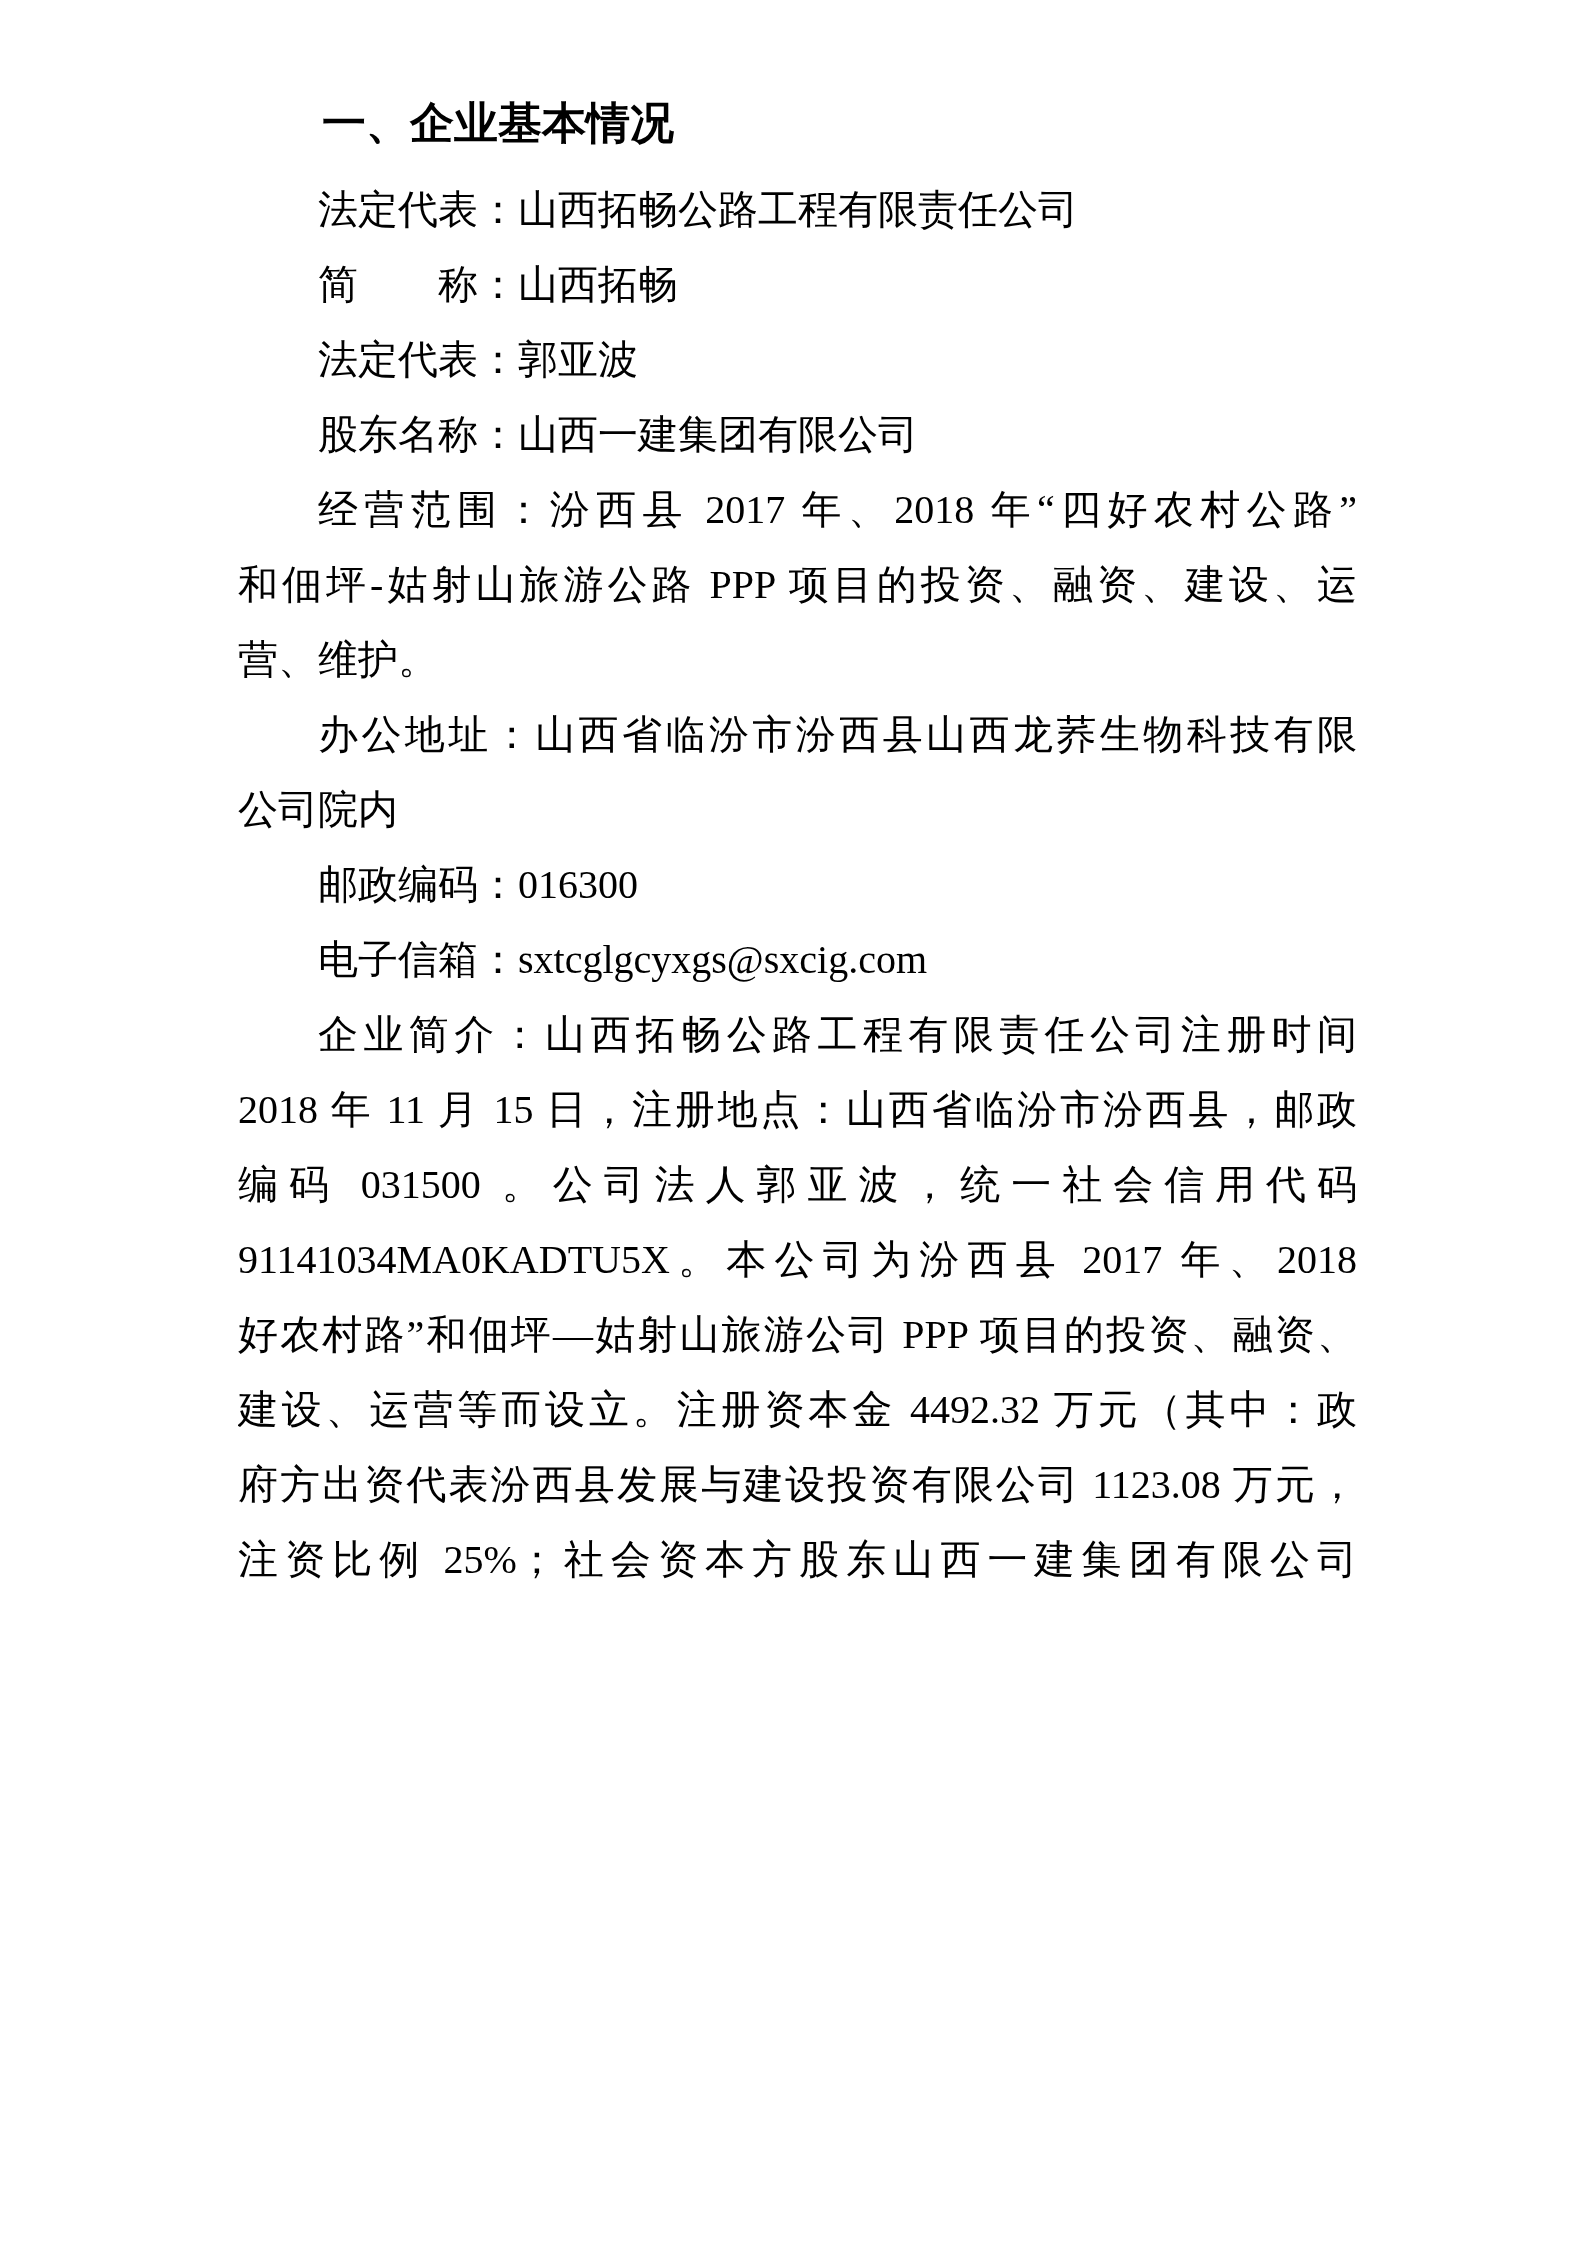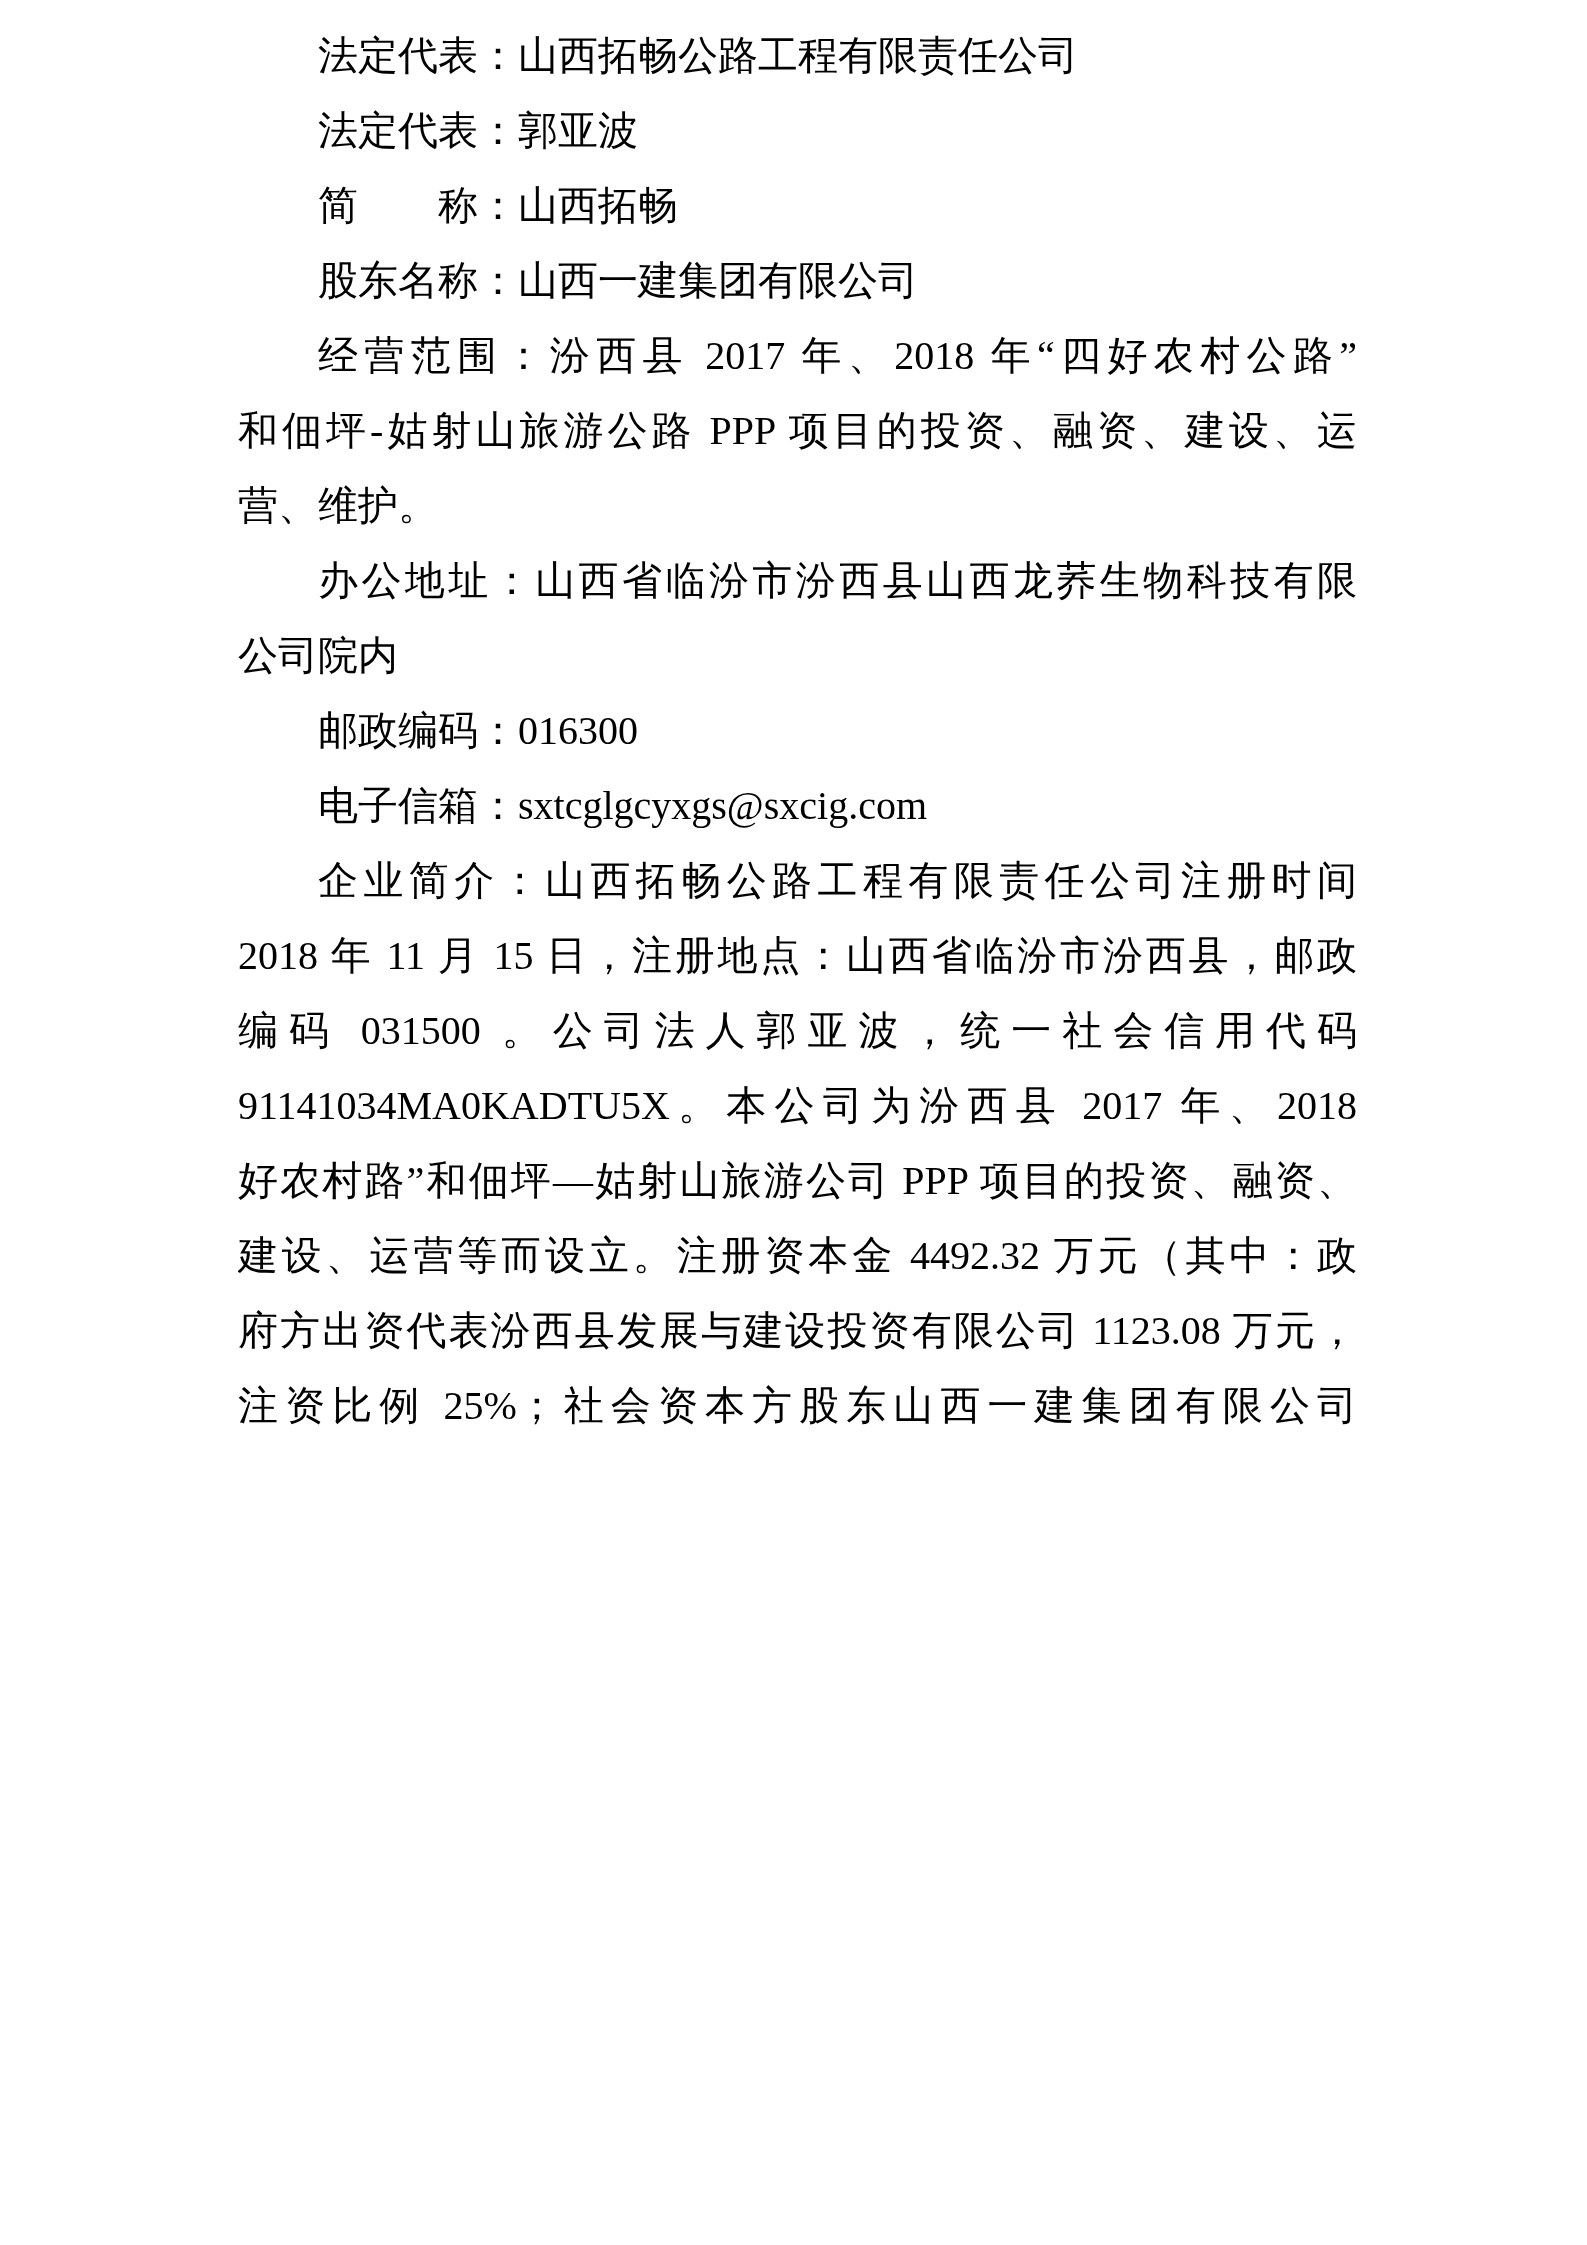--- a/index.html
+++ b/index.html
@@ -44,24 +44,25 @@
   .line.indent { padding-left: 80px; }
   .line.justify {
     text-align: justify;
     text-align-last: justify;
   }
 </style>
 </head>
 <body>
 
 <div class="page">
+  <div class="section-heading">一、企业基本情况</div>
   <div class="body-text" id="body-lines">
       <div class="line indent">法定代表：山西拓畅公路工程有限责任公司</div>
+      <div class="line indent">简　　称：山西拓畅</div>
       <div class="line indent">法定代表：郭亚波</div>
-      <div class="line indent">简　　称：山西拓畅</div>
       <div class="line indent">股东名称：山西一建集团有限公司</div>
       <div class="line indent justify">经营范围：汾西县 2017 年、2018 年“四好农村公路”</div>
       <div class="line justify">和佃坪-姑射山旅游公路 PPP 项目的投资、融资、建设、运</div>
       <div class="line">营、维护。</div>
       <div class="line indent justify">办公地址：山西省临汾市汾西县山西龙荞生物科技有限</div>
       <div class="line">公司院内</div>
       <div class="line indent">邮政编码：016300</div>
       <div class="line indent">电子信箱：sxtcglgcyxgs@sxcig.com</div>
       <div class="line indent justify">企业简介：山西拓畅公路工程有限责任公司注册时间</div>
       <div class="line justify">2018 年 11 月 15 日，注册地点：山西省临汾市汾西县，邮政</div>

